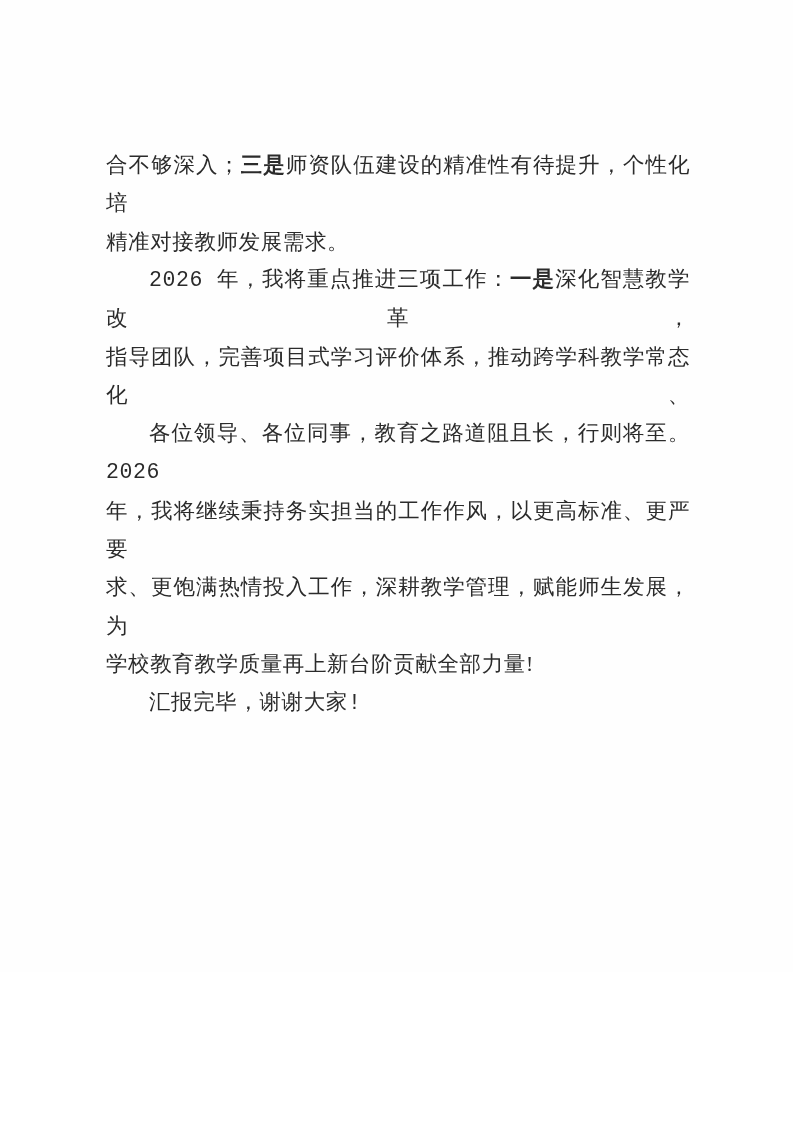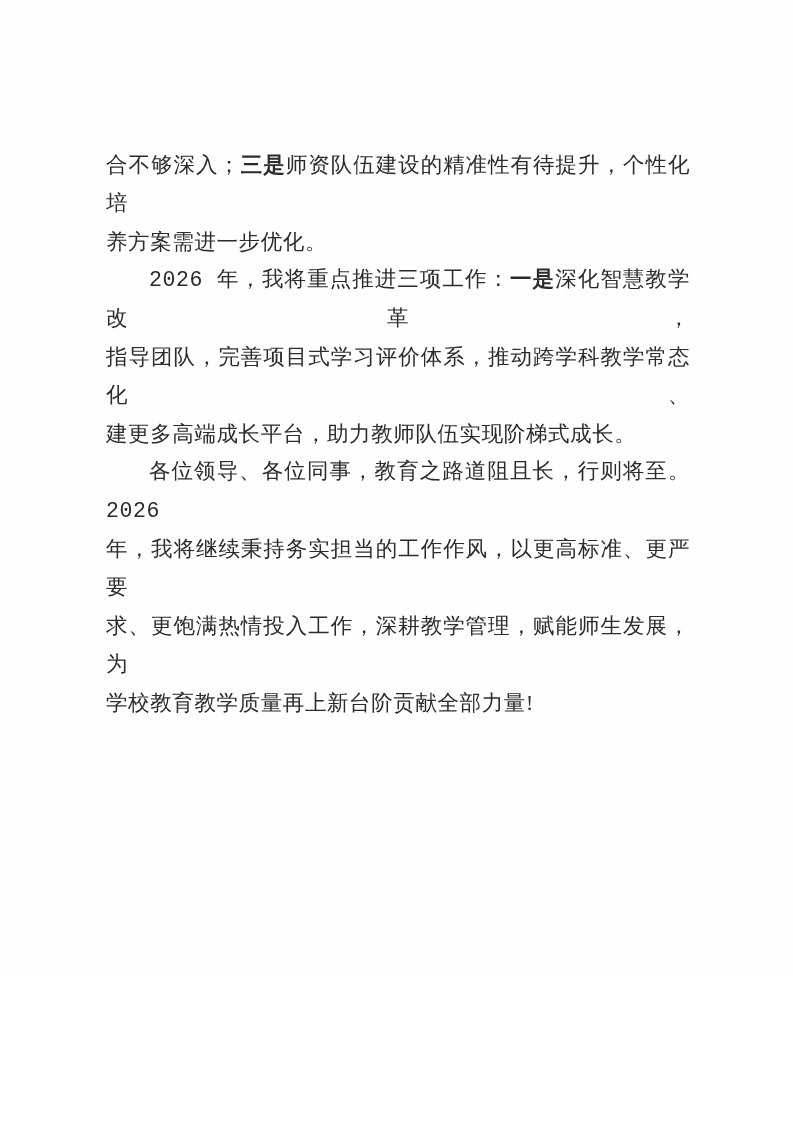--- a/index.html
+++ b/index.html
@@ -61,25 +61,25 @@
     color: #3a3a3a;
     margin: 0 12px;
   }
 </style>
 </head>
 <body>
 
 <div class="page">
   <div class="text-body">
       <div class="line fill"><span>合不够深入；</span><span class="bold">三是</span><span>师资队伍建设的精准性有待提升，个性化培</span></div>
-      <div class="line"><span>养方案需进一步优化。</span></div>
+      <div class="line"><span>精准对接教师发展需求。</span></div>
       <div class="line indent fill"><span>2026 年，我将重点推进三项工作：</span><span class="bold">一是</span><span>深化智慧教学改革，</span></div>
       <div class="line fill"><span>指导团队，完善项目式学习评价体系，推动跨学科教学常态化、</span></div>
-      <div class="line"><span>建更多高端成长平台，助力教师队伍实现阶梯式成长。</span></div>
       <div class="line indent fill"><span>各位领导、各位同事，教育之路道阻且长，行则将至。2026</span></div>
       <div class="line fill"><span>年，我将继续秉持务实担当的工作作风，以更高标准、更严要</span></div>
       <div class="line fill"><span>求、更饱满热情投入工作，深耕教学管理，赋能师生发展，为</span></div>
       <div class="line"><span>学校教育教学质量再上新台阶贡献全部力量!</span></div>
+      <div class="line indent"><span>汇报完毕，谢谢大家!</span></div>
     </div>
   <div class="footer">
     <span class="dash">—</span><span class="num">5</span><span class="dash">—</span>
   </div>
 </div>
 
 </body></html>

